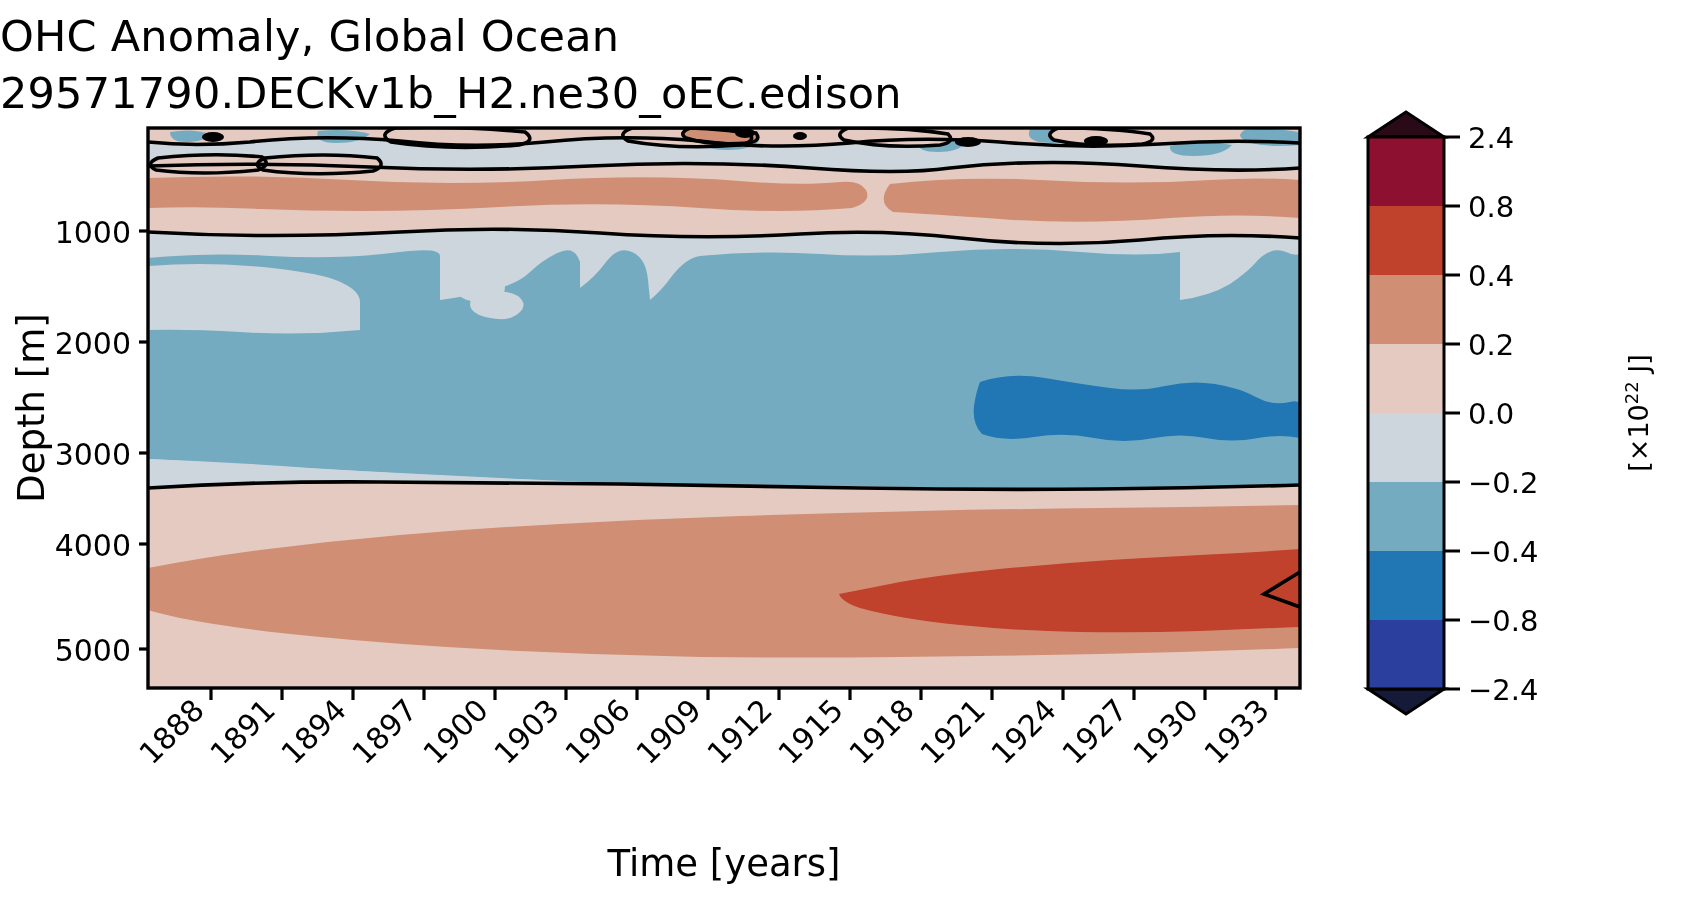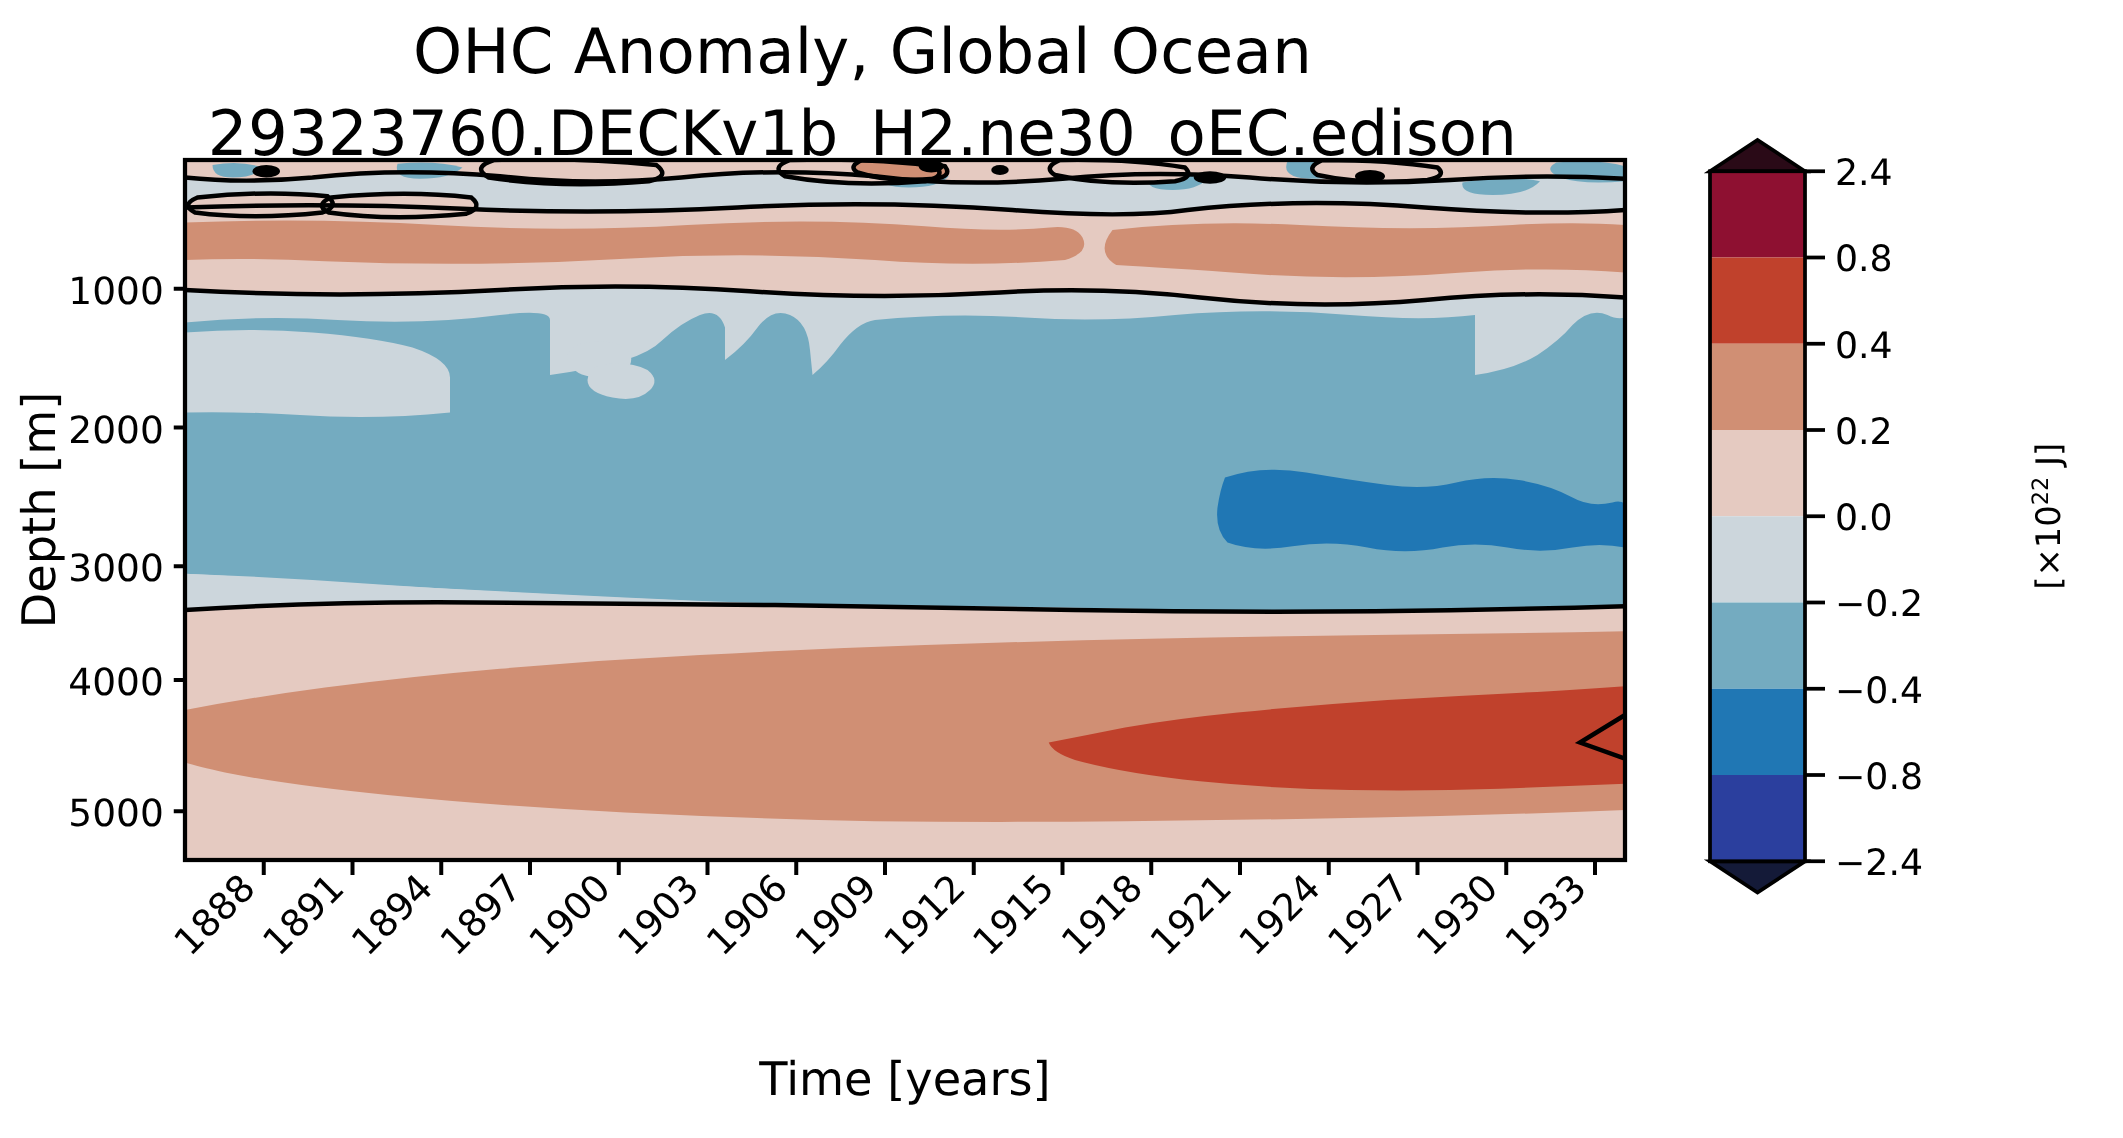--- a/index.html
+++ b/index.html
@@ -1,33 +1,33 @@
 <!DOCTYPE html>
 <html><head>
 <meta charset="utf-8">
 <style>
   html,body{margin:0;padding:0;background:#ffffff;}
   body{width:1698px;height:910px;overflow:hidden;
        font-family:"DejaVu Sans","Liberation Sans",sans-serif;color:#000;}
   #root{position:relative;width:1698px;height:910px;}
-  .title{position:absolute;left:0;top:8px;width:1380px;text-align:center;
-         font-size:50px;line-height:1.32;letter-spacing:.2px;white-space:pre-line;}
+  .title{position:absolute;left:0;top:8px;width:1380px;text-align:left;
+         font-size:43px;line-height:1.32;letter-spacing:.2px;white-space:pre-line;}
   svg{position:absolute;left:0;top:0;}
   .tl{font-size:30px;fill:#000;font-family:"DejaVu Sans","Liberation Sans",sans-serif;}
   .axlab{font-size:37px;fill:#000;font-family:"DejaVu Sans","Liberation Sans",sans-serif;}
   .cbl{font-size:29px;fill:#000;font-family:"DejaVu Sans","Liberation Sans",sans-serif;}
   .cbtitle{font-size:27px;fill:#000;font-family:"DejaVu Sans","Liberation Sans",sans-serif;}
   .sup{font-size:18px;}
 </style>
 </head>
 <body>
 
 <div id="root">
 
-  <div class="title"><span>OHC Anomaly, Global Ocean</span><br><span>29323760.DECKv1b_H2.ne30_oEC.edison</span></div>
+  <div class="title"><span>OHC Anomaly, Global Ocean</span><br><span>29571790.DECKv1b_H2.ne30_oEC.edison</span></div>
 
   <svg width="1698" height="910">
     <defs>
       <clipPath id="axclip">
           <rect x="148" y="128" width="1152" height="560"></rect>
         </clipPath>
       <clipPath id="cbclip">
           <rect x="1368" y="137" width="76" height="552"></rect>
         </clipPath>
     </defs>

